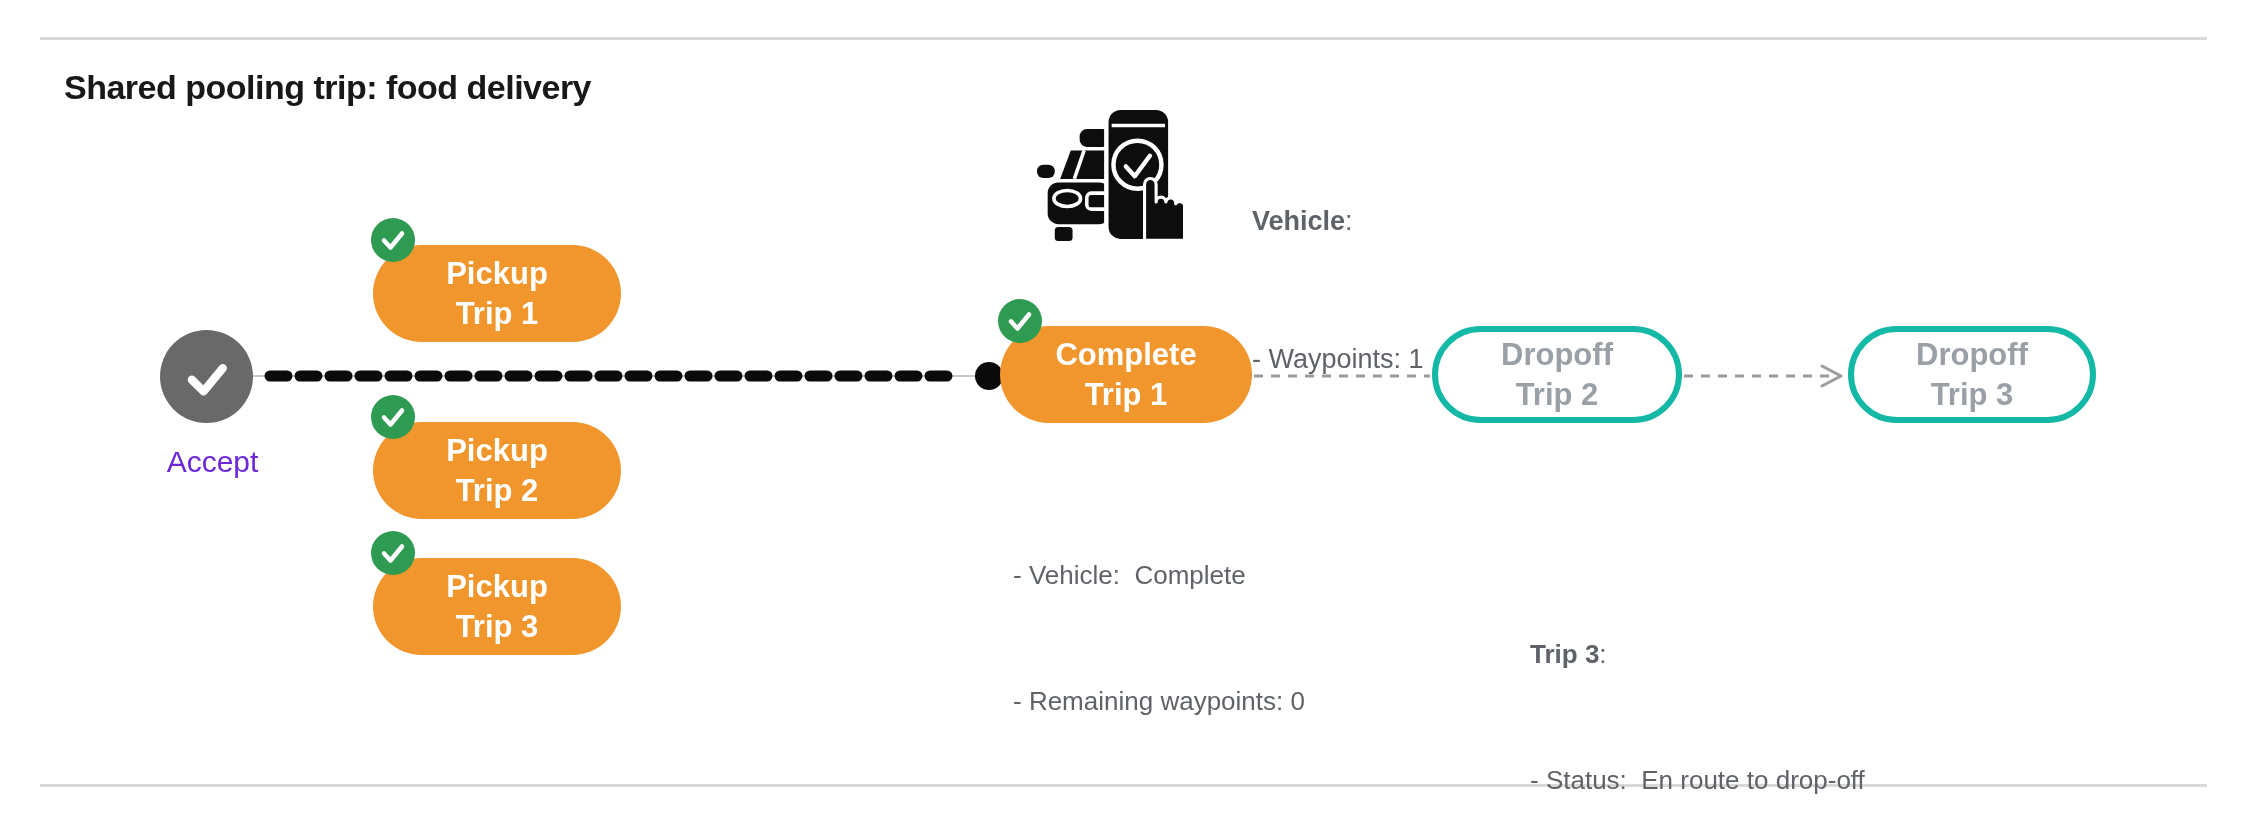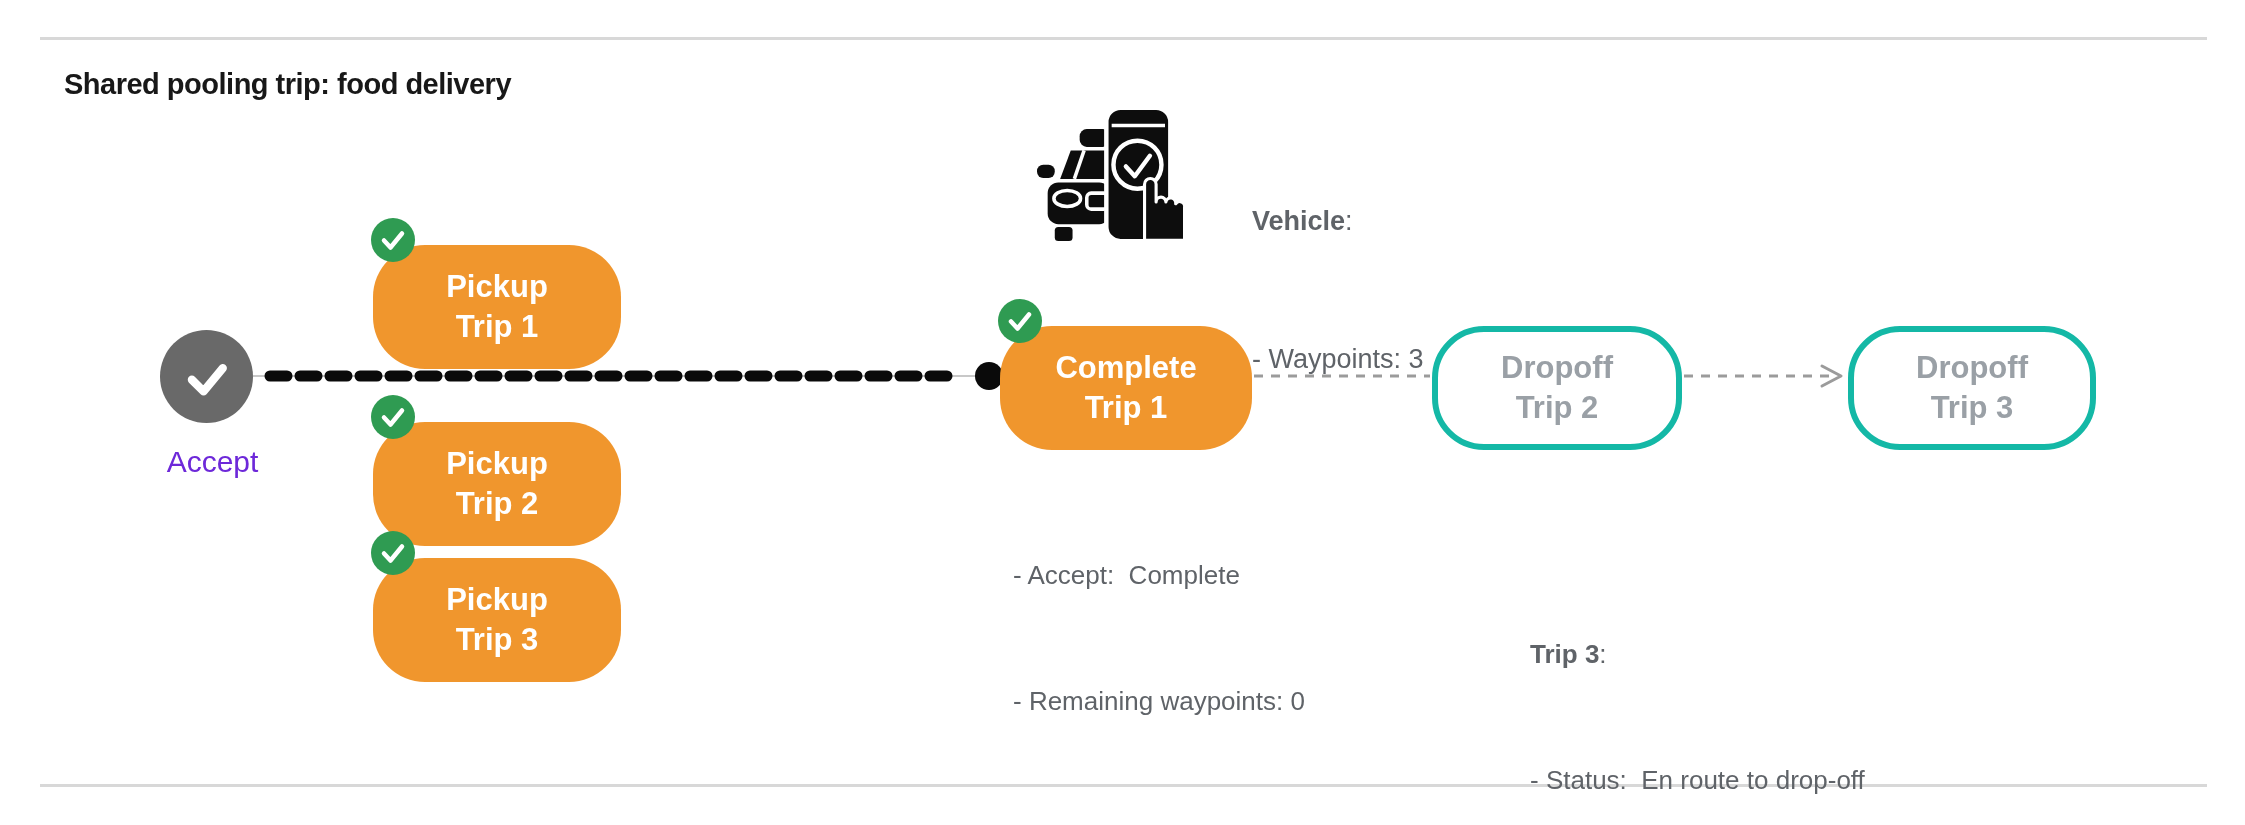--- a/index.html
+++ b/index.html
@@ -8,36 +8,36 @@
     width:2245px;height:825px;
     background:#ffffff;
     font-family:"Liberation Sans", sans-serif;
     overflow:hidden;
   }
   .divider{position:absolute;left:40px;width:2167px;height:3px;background:#d8d8d8;}
   .divider.top{top:37px;}
   .divider.bottom{top:784px;}
   .title{
     position:absolute;left:64px;top:68px;margin:0;
-    font-size:29px;font-weight:bold;color:#181818;letter-spacing:-0.5px;
+    font-size:34px;font-weight:bold;color:#181818;letter-spacing:-0.5px;
   }
   .connectors{position:absolute;left:0;top:0;width:2245px;height:825px;pointer-events:none;}
   
   .start-node{
     position:absolute;left:160px;top:330px;width:93px;height:93px;
     border-radius:50%;background:#696969;display:flex;align-items:center;justify-content:center;
   }
   .start-node svg{width:66px;height:66px;}
   .start-label{
     position:absolute;left:80px;top:443px;width:265px;
     text-align:center;color:#6d28d9;font-size:30px;line-height:38px;
   }
   
   .pill{
-    position:absolute;width:248px;height:124px;border-radius:52px;
+    position:absolute;width:248px;height:97px;border-radius:52px;
     display:flex;flex-direction:column;align-items:center;justify-content:center;
     font-size:31px;font-weight:bold;line-height:40px;box-sizing:border-box;
   }
   .pill.orange{background:#F0962D;color:#ffffff;}
   .pill.ghost{background:#ffffff;border:6px solid #14b8a6;color:#9AA0A6;}
   .badge{
     position:absolute;left:-2px;top:-27px;width:44px;height:44px;display:block;
   }
   .badge svg{width:44px;height:44px;display:block;}
   
@@ -149,25 +149,25 @@
     <rect x="66" y="116" width="24" height="18" rx="5" fill="#0d0d0d" stroke="#ffffff" stroke-width="4"></rect>
     <rect x="88" y="20" width="72" height="150" rx="16" fill="#0d0d0d" stroke="#ffffff" stroke-width="5"></rect>
     <line x1="94" y1="40" x2="154" y2="40" stroke="#ffffff" stroke-width="4"></line>
     <circle cx="123" cy="84" r="27" fill="none" stroke="#ffffff" stroke-width="5"></circle>
     <path d="M110 86 L120 97 L137 74" fill="none" stroke="#ffffff" stroke-width="5" stroke-linecap="round" stroke-linejoin="round"></path>
     <path d="M131 169 V106 a6.5 6.5 0 0 1 13 0 v20 a5.5 5.5 0 0 1 11 0 a5.5 5.5 0 0 1 11 2 a5.5 5.5 0 0 1 10 4 v37 z" fill="#0d0d0d" stroke="#ffffff" stroke-width="3.5" stroke-linejoin="round"></path>
   </svg>
 
   <div class="vehicle-info">
     <div><span class="b">Vehicle</span><span>:</span></div>
-    <div>- Waypoints: 3</div>
+    <div>- Waypoints: 1</div>
   </div>
 
   <div class="details left">
-    <div>- Accept:  Complete</div>
+    <div>- Vehicle:  Complete</div>
     <div>- Remaining waypoints: 0</div>
     
     
     
   </div>
 
   <div class="details right">
     <div><span class="b">Trip 3</span><span>:</span></div>
     <div>- Status:  En route to drop-off</div>
     

